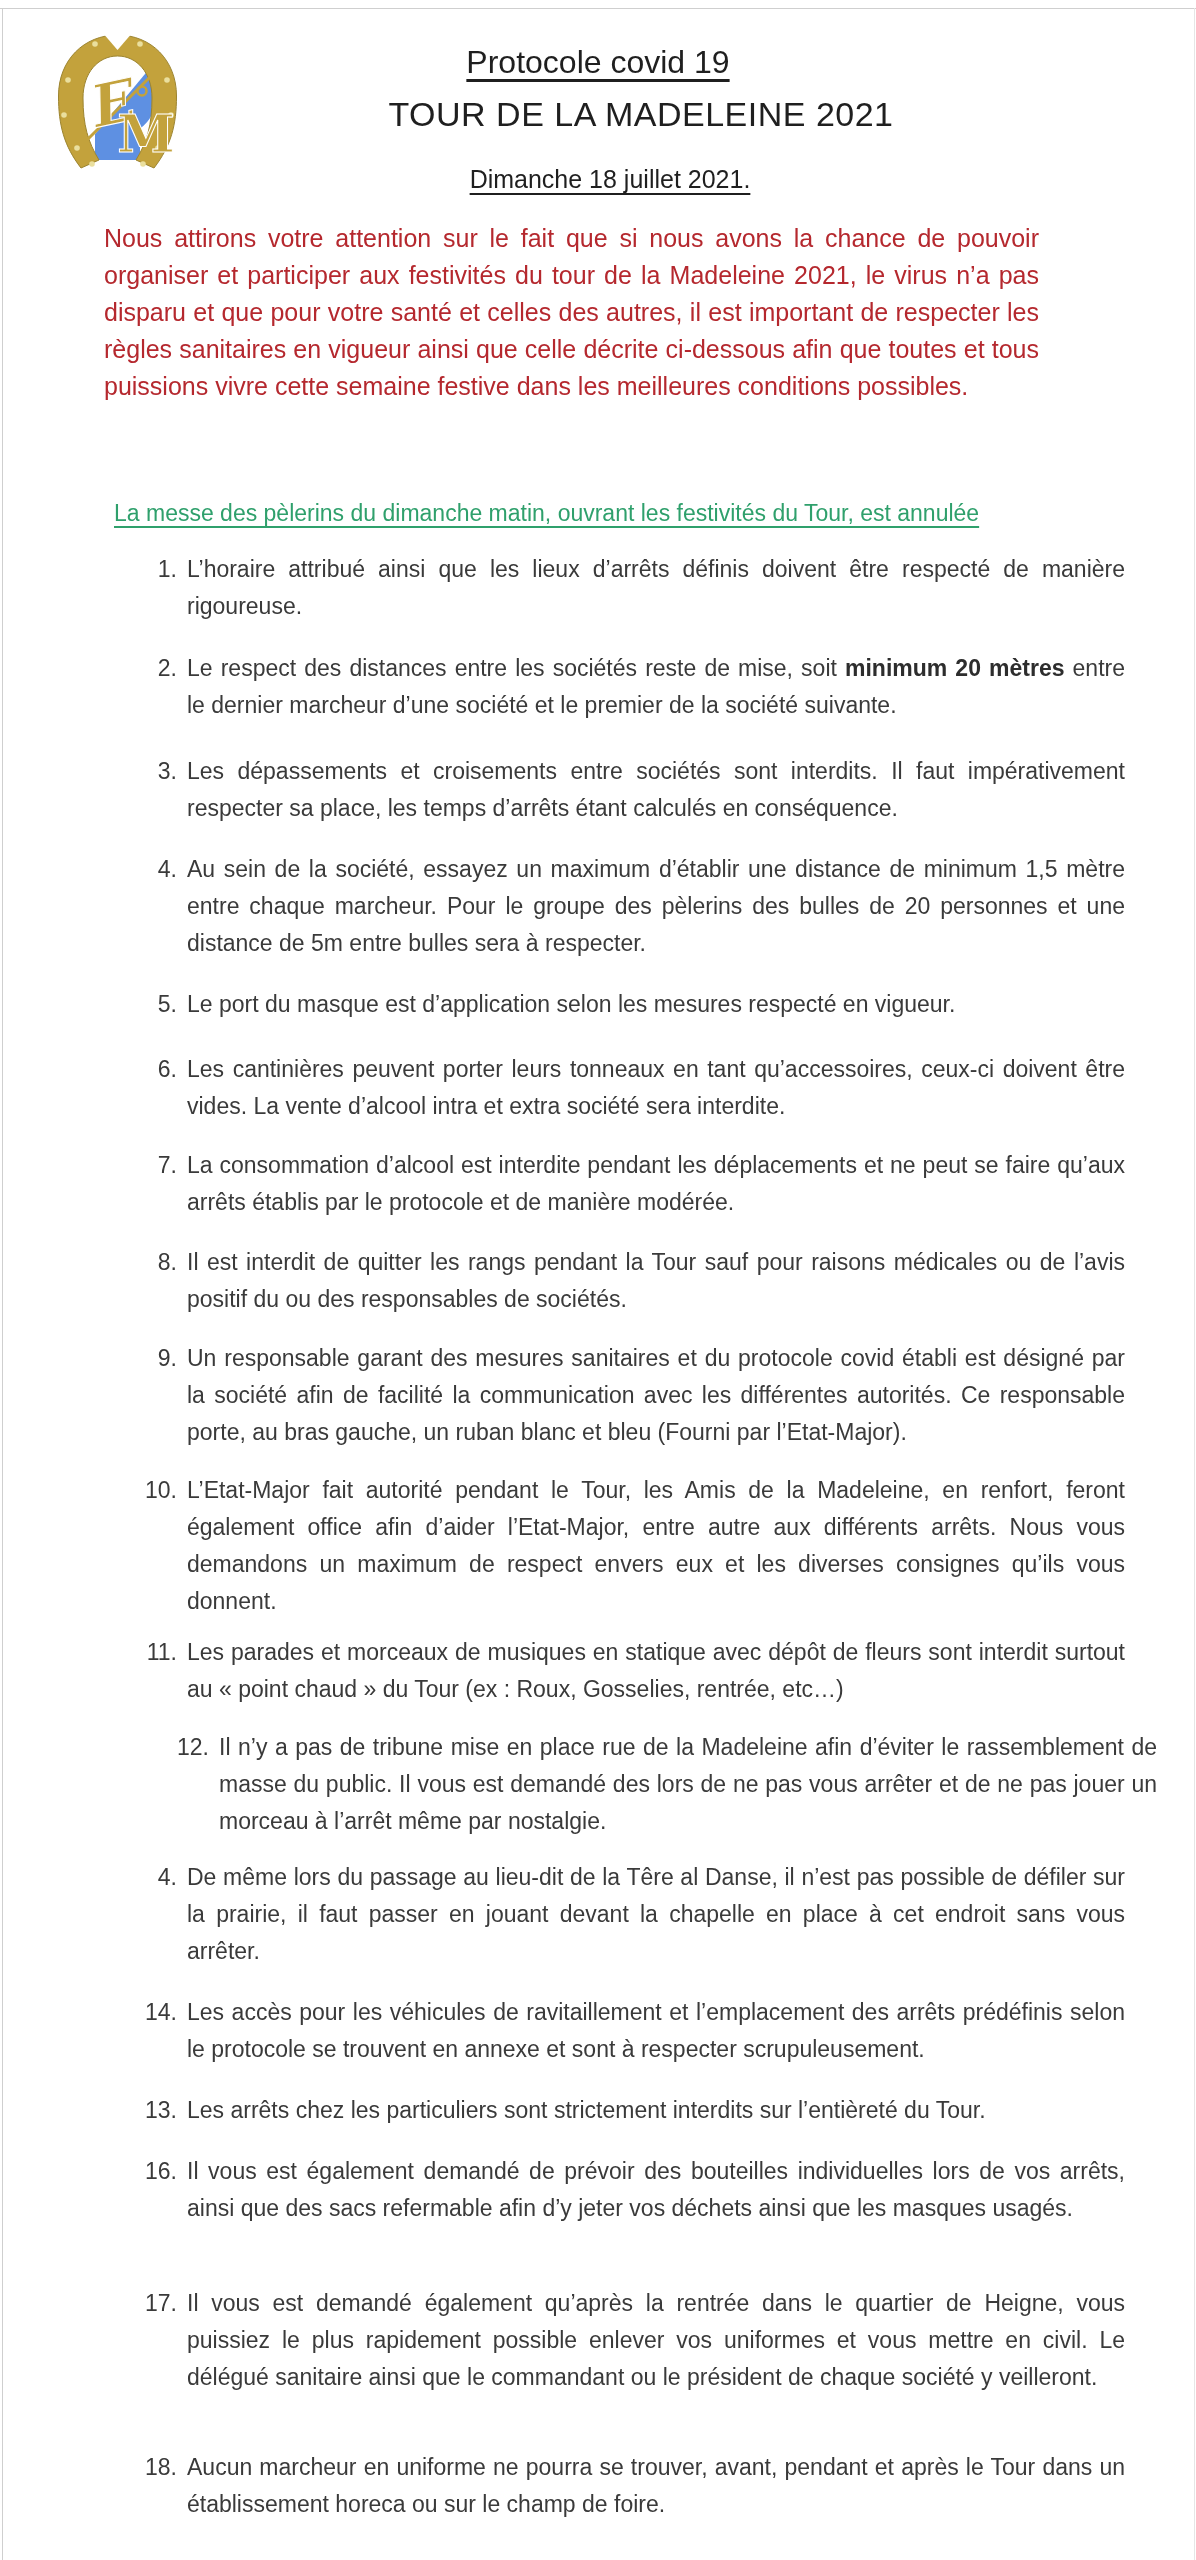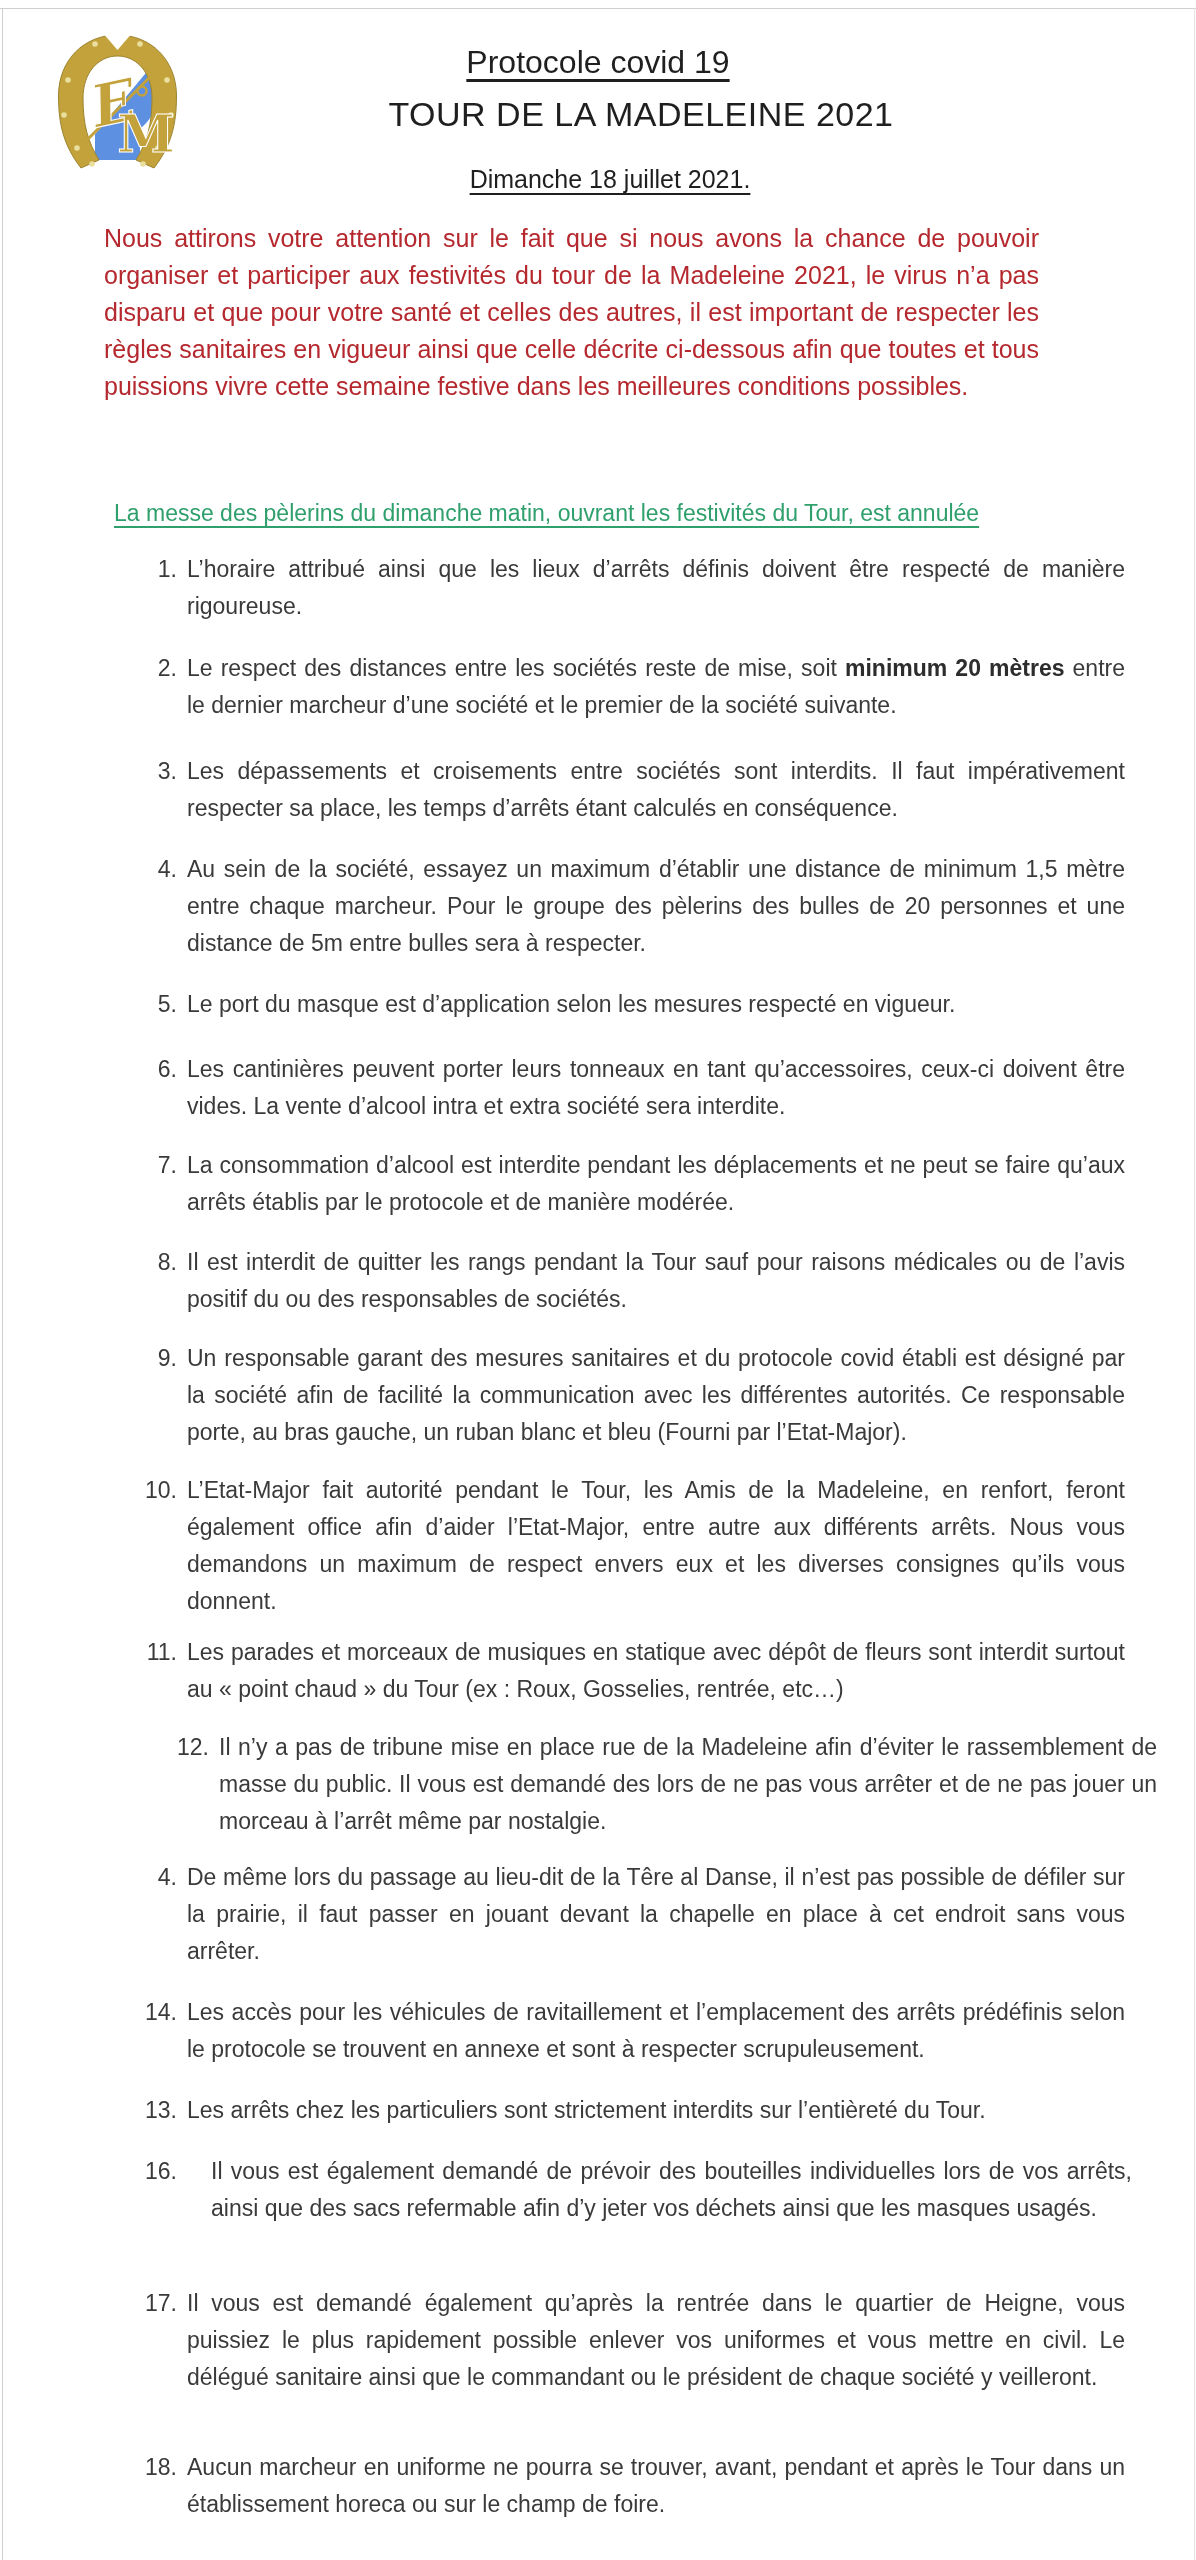--- a/index.html
+++ b/index.html
@@ -163,21 +163,21 @@
         <div class="txt"><span>De même lors du passage au lieu-dit de la Têre al Danse, il n’est pas possible de défiler sur la prairie, il faut passer en jouant devant la chapelle en place à cet endroit sans vous arrêter.</span></div>
       </div>
       <div class="item" style="top: 1994px;">
         <span class="num">14.</span>
         <div class="txt"><span>Les accès pour les véhicules de ravitaillement et l’emplacement des arrêts prédéfinis selon le protocole se trouvent en annexe et sont à respecter scrupuleusement.</span></div>
       </div>
       <div class="item" style="top: 2092px;">
         <span class="num">13.</span>
         <div class="txt"><span>Les arrêts chez les particuliers sont strictement interdits sur l’entièreté du Tour.</span></div>
       </div>
-      <div class="item" style="top: 2153px; gap: 24px;">
+      <div class="item" style="top: 2153px;">
         <span class="num">16.</span>
         <div class="txt"><span>Il vous est également demandé de prévoir des bouteilles individuelles lors de vos arrêts, ainsi que des sacs refermable afin d’y jeter vos déchets ainsi que les masques usagés.</span></div>
       </div>
       <div class="item" style="top: 2285px;">
         <span class="num">17.</span>
         <div class="txt"><span>Il vous est demandé également qu’après la rentrée dans le quartier de Heigne, vous puissiez le plus rapidement possible enlever vos uniformes et vous mettre en civil. Le délégué sanitaire ainsi que le commandant ou le président de chaque société y veilleront.</span></div>
       </div>
       <div class="item" style="top: 2449px;">
         <span class="num">18.</span>
         <div class="txt"><span>Aucun marcheur en uniforme ne pourra se trouver, avant, pendant et après le Tour dans un établissement horeca ou sur le champ de foire.</span></div>

